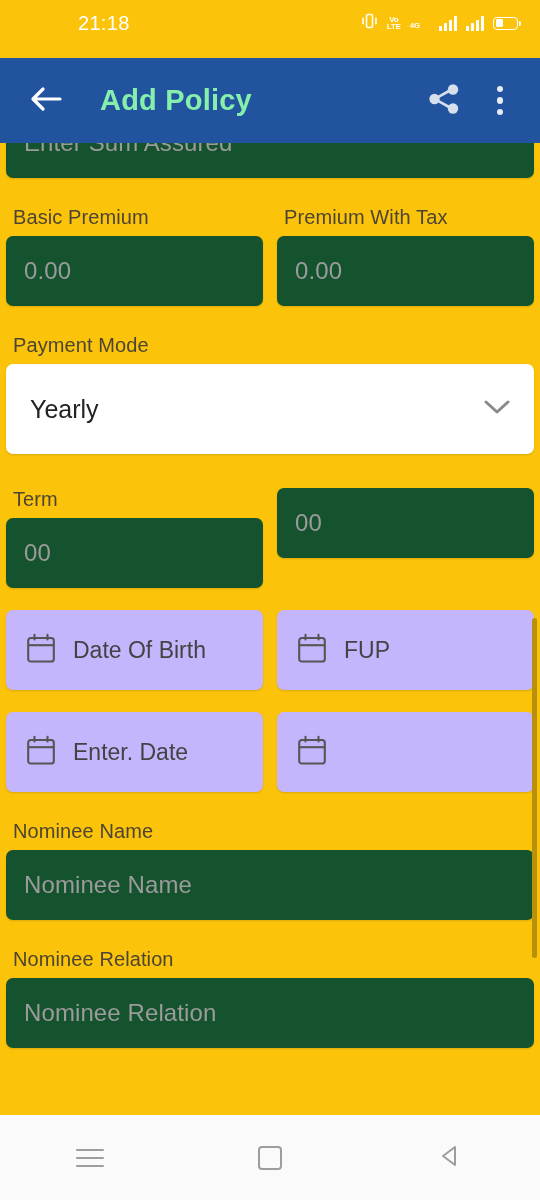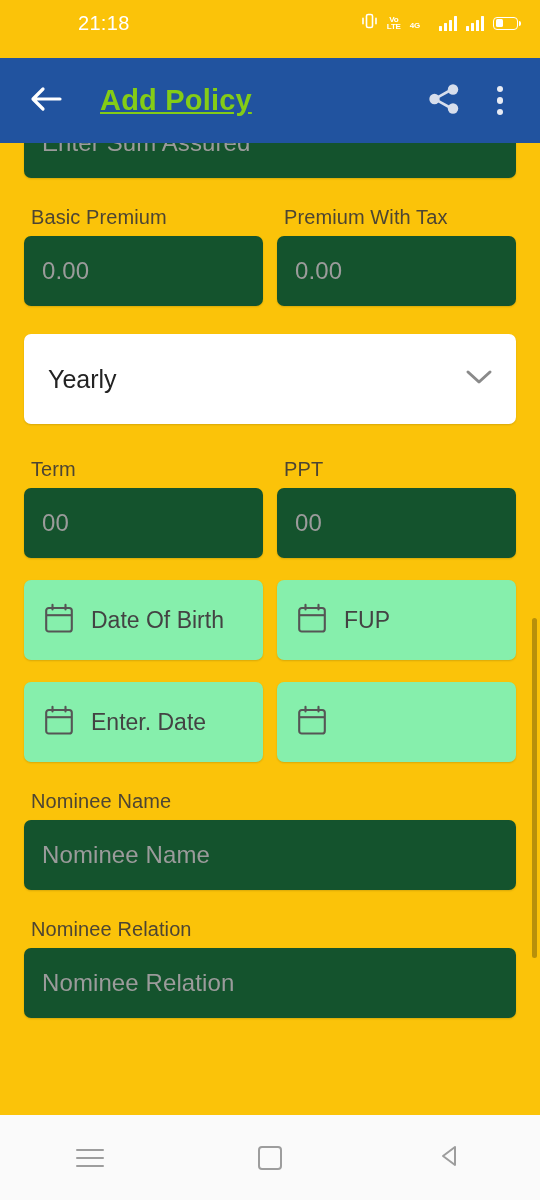--- a/index.html
+++ b/index.html
@@ -97,27 +97,26 @@
     align-items: center;
     z-index: 30;
   }
   .back-btn {
     width: 62px; height: 62px;
     margin-left: 15px;
     display: flex; align-items: center; justify-content: center;
     cursor: pointer;
   }
   .app-title {
-    color: #84cc16;
+    color: #86efac;
     font-size: 29px;
     font-weight: bold;
     margin-left: 23px;
     letter-spacing: .2px;
     white-space: nowrap;
-    text-decoration: underline;
   }
   .app-actions {
     margin-left: auto;
     display: flex;
     align-items: center;
     padding-right: 12px;
   }
   .act-btn {
     width: 56px; height: 56px;
     display: flex; align-items: center; justify-content: center;
@@ -132,21 +131,21 @@
     top: 143px; left: 0;
     width: 540px;
     height: 972px;
     background: #FBC309;
     overflow: hidden;
   }
   .inner {
     position: absolute;
     top: -35px; left: 0;
     width: 540px;
-    padding: 0 24px;
+    padding: 0 6px;
   }
 
   .field-label {
     color: #4d4533;
     font-size: 20px;
     margin: 0 0 7px 7px;
     letter-spacing: .1px;
   }
 
   .input-box {
@@ -181,21 +180,21 @@
     padding: 0 22px 0 24px;
     box-shadow: 0 1px 2px rgba(0,0,0,.14);
     cursor: pointer;
   }
   .select-box .val {
     color: #232323;
     font-size: 25px;
   }
 
   .date-box {
-    background: #86efac;
+    background: #c4b5fd;
     border-radius: 7px;
     height: 80px;
     display: flex;
     align-items: center;
     gap: 17px;
     padding: 0 20px;
     box-shadow: 0 1px 2px rgba(0,0,0,.14);
     cursor: pointer;
   }
   .date-box .dlabel {
@@ -336,40 +335,40 @@
         <div class="col">
           <div class="field-label">Premium With Tax</div>
           <div class="input-box">
             <span class="ph">0.00</span>
           </div>
         </div>
       </div>
 
       <div class="gap-m"></div>
 
+      <div class="field-label">Payment Mode</div>
       <div class="select-box">
         <span class="val">Yearly</span>
         <span>
           <svg width="30" height="20" viewBox="0 0 30 20">
             <path d="M4 5 L15 15 L26 5" fill="none" stroke="#8a8a8a" stroke-width="3" stroke-linecap="round" stroke-linejoin="round"></path>
           </svg>
         </span>
       </div>
 
       <div class="gap-l"></div>
 
       <div class="row2">
         <div class="col">
           <div class="field-label">Term</div>
           <div class="input-box">
             <span class="ph">00</span>
           </div>
         </div>
         <div class="col">
-          <div class="field-label">PPT</div>
           <div class="input-box">
             <span class="ph">00</span>
           </div>
         </div>
       </div>
 
       <div class="gap-s"></div>
 
       <div class="row2">
         <div class="col">

